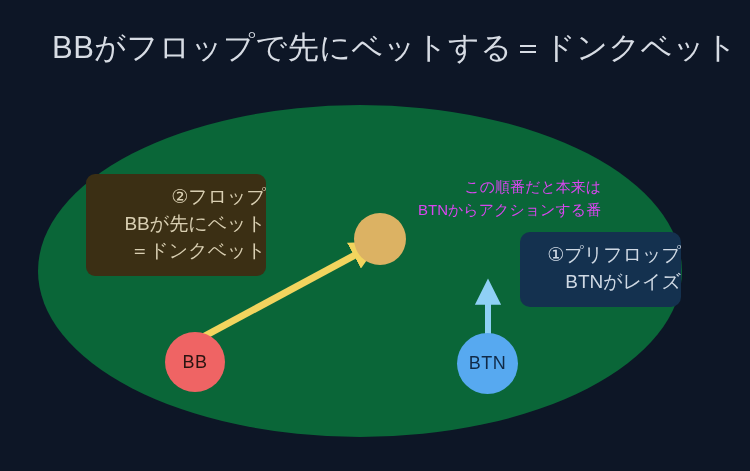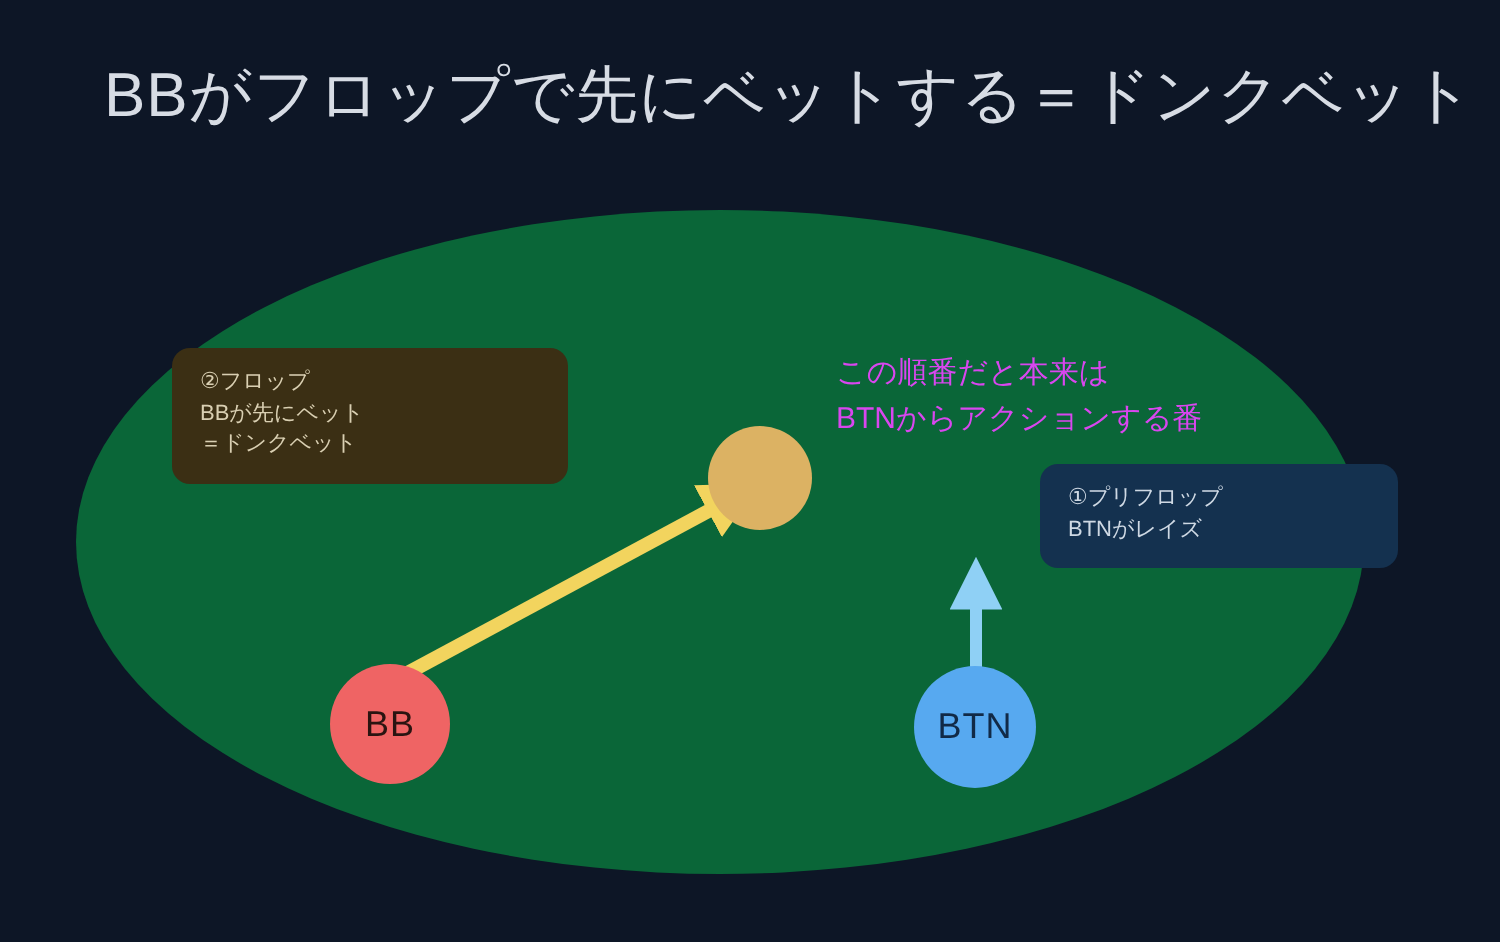--- a/index.html
+++ b/index.html
@@ -8,20 +8,21 @@
     padding: 0;
     background: #0d1626;
   }
   #stage {
     position: relative;
     width: 750px;
     height: 471px;
     background: #0d1626;
     overflow: hidden;
     font-family: "Liberation Sans", "DejaVu Sans", sans-serif;
+    text-align: right;
   }
 
   
   #title {
     position: absolute;
     left: 52px;
     top: 29px;
     font-size: 31px;
     letter-spacing: 0.5px;
     color: #d7dce4;
@@ -83,38 +84,39 @@
     width: 52px;
     height: 52px;
     border-radius: 50%;
     background: #dcb263;
   }
 
   
   .callout {
     position: absolute;
     border-radius: 9px;
-    padding: 10px 18px 11px 14px;
+    padding: 10px 0 11px 14px;
     line-height: 1.42;
     white-space: pre-line;
-    font-size: 11px;
+    font-size: 19px;
   }
   #callout-flop {
     left: 86px;
     top: 174px;
     width: 166px;
     background: #3b2f14;
     color: #d9cfb2;
   }
   #callout-preflop {
     left: 520px;
     top: 232px;
     width: 147px;
     background: #14314f;
     color: #cfd9e4;
+    border-radius: 10px;
   }
 
   
   #note-order {
     position: absolute;
     left: 418px;
     top: 176px;
     font-size: 15px;
     line-height: 1.5;
     color: #d946ef;

